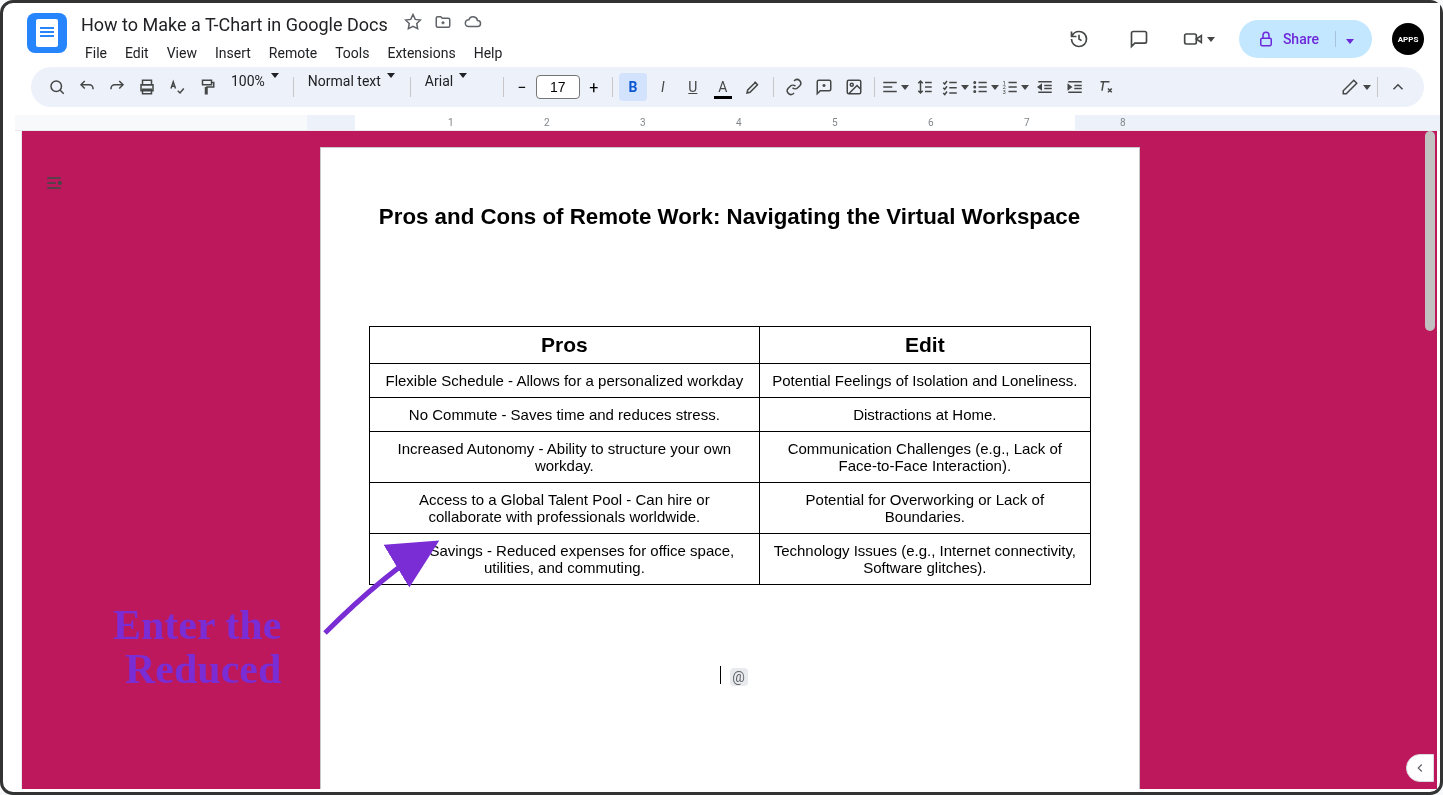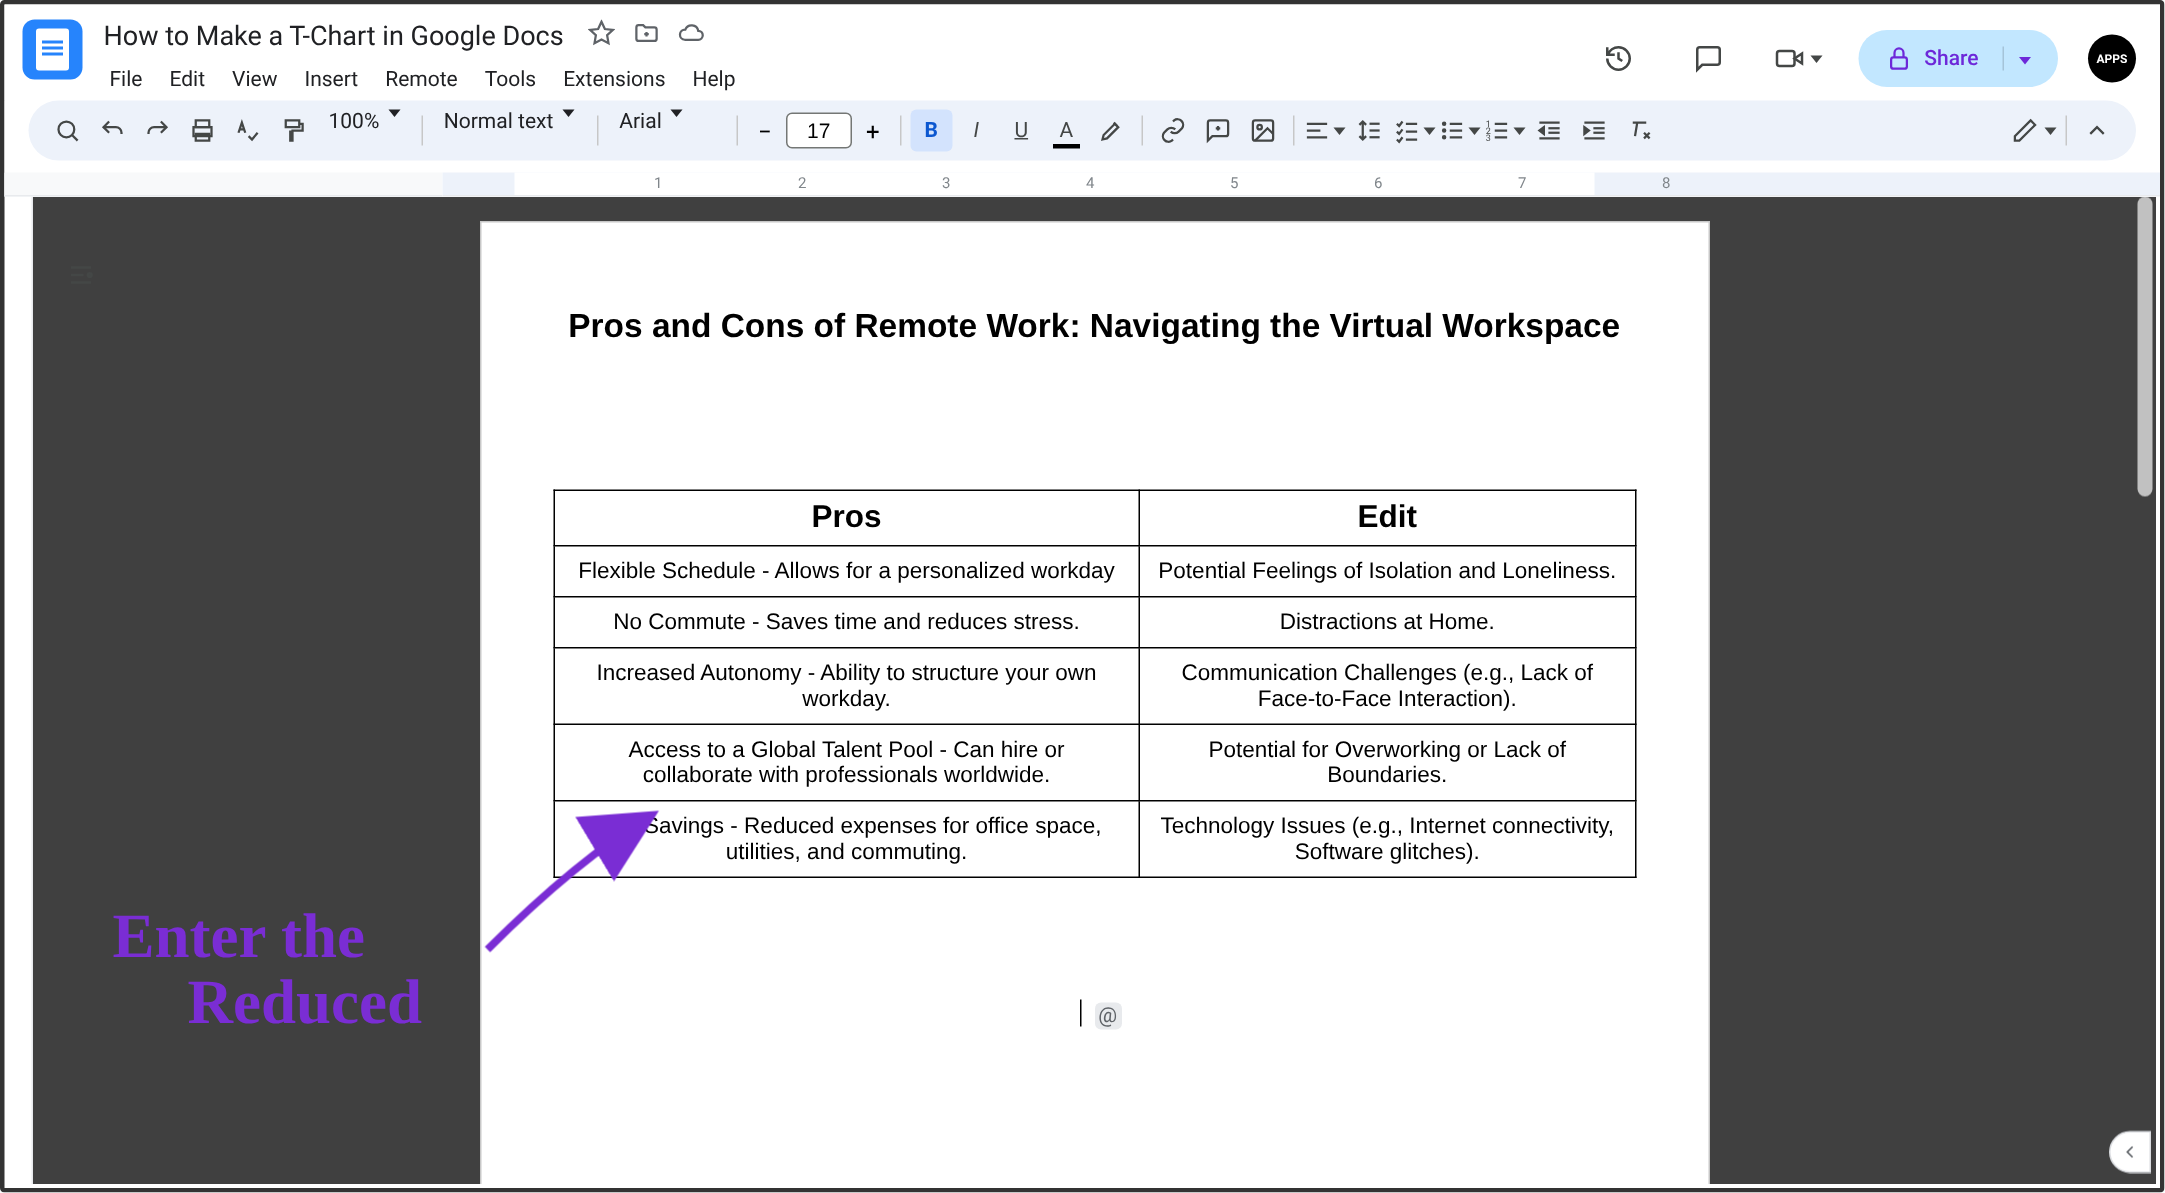--- a/index.html
+++ b/index.html
@@ -1,17 +1,17 @@
 <!DOCTYPE html>
 <html><head>
   <meta charset="utf-8">
   <style>
     * { margin: 0; padding: 0; box-sizing: border-box; }
     body { font-family: 'Google Sans', Roboto, Arial, sans-serif; background: #f8f9fa; overflow: hidden; width: 1443px; height: 795px; position: relative; }
-    .app-border { position: absolute; inset: 0; border: 3px solid #333; border-radius: 3px; background: #fff; }
+    .app-border { position: absolute; inset: 0; border: 3px solid #333; border-radius: 13px; background: #fff; padding-left: 12px; }
     
     
     .header { height: 64px; display: flex; align-items: flex-start; padding: 8px 16px 0 12px; background: #fff; }
     .docs-logo { width: 40px; height: 40px; background: #2684fc; border-radius: 8px; display: flex; align-items: center; justify-content: center; margin-top: 2px; margin-right: 10px; }
     .docs-logo-inner { width: 22px; height: 28px; background: #fff; border-radius: 2px; position: relative; }
     .docs-logo-inner::before { content: ''; position: absolute; top: 8px; left: 4px; right: 4px; height: 2px; background: #2684fc; box-shadow: 0 4px 0 #2684fc, 0 8px 0 #2684fc; }
     
     .title-area { flex: 1; display: flex; flex-direction: column; }
     .title-row { display: flex; align-items: center; gap: 8px; height: 26px; }
     .doc-title { font-size: 18px; color: #202124; padding: 2px 4px; }
@@ -43,37 +43,37 @@
     
     
     .ruler-area { height: 16px; background: #fff; position: relative; display: flex; }
     .ruler-left-stub { width: 292px; background: #f8f9fa; border-bottom: 1px solid #e8eaed; }
     .ruler { flex: 1; background: #fff; border-bottom: 1px solid #e8eaed; position: relative; font-size: 10px; color: #80868b; }
     .ruler-margins { position: absolute; left: 0; right: 0; top: 0; bottom: 0; background: #edf2fa; }
     .ruler-white { position: absolute; left: 48px; width: 720px; top:0; bottom:0; background: #fff; }
     .ruler-tick { position: absolute; top: 2px; font-size: 10px; }
     
     
-    .doc-area { position: absolute; top: 128px; left: 3px; right: 3px; bottom: 3px; display: flex; background: #404040; overflow: auto; }
+    .doc-area { position: absolute; top: 128px; left: 3px; right: 3px; bottom: 3px; display: flex; background: #be185d; overflow: auto; }
     .left-ruler { width: 16px; background: #fff; border-right: 1px solid #e8eaed; position: relative; }
     .outline-btn { position: absolute; top: 32px; left: 28px; width: 40px; height: 40px; display: flex; align-items: center; justify-content: center; cursor: pointer; border-radius: 50%; color: #444746; }
     .doc-canvas { flex: 1; display: flex; justify-content: center; padding-top: 16px; position: relative; }
     .page { width: 820px; min-height: 1060px; background: #fff; border: 1px solid #c7c7c7; padding: 56px 48px; position: relative; }
     
     .doc-h1 { font-family: Arial, sans-serif; font-size: 22.3px; font-weight: bold; text-align: center; color: #000; margin-bottom: 96px; }
     .t-chart { width: 100%; border-collapse: collapse; margin: 0 auto; }
     .t-chart th, .t-chart td { border: 1px solid #000; padding: 8px 12px; font-family: Arial, sans-serif; font-size: 15px; text-align: center; vertical-align: middle; }
     .t-chart th { font-size: 21px; font-weight: bold; padding: 6px 12px; }
     
     .at-mention { display:inline-flex; align-items:center; justify-content:center; width:18px; height:18px; background:#e8eaed; border-radius:4px; color:#5f6368; font-size:14px; position: absolute; left: 50%; top: 520px; }
     .cursor { position:absolute; left: calc(50% - 10px); top: 518px; width:1px; height:18px; background:#000; }
     
     
     .annotation { position: absolute; left: 72px; top: 600px; pointer-events: none; }
-    .anno-text { font-family: 'Comic Sans MS', cursive; font-size: 42px; font-weight: bold; color: #7a2dd4; line-height: 1.05; }
+    .anno-text { font-family: 'Comic Sans MS', cursive; font-size: 42px; font-weight: bold; color: #7a2dd4; line-height: 1.05; text-align: right; }
     .anno-arrow { position: absolute; left: 230px; top: -70px; }
     
     .caret-down { display:inline-block; width:0; height:0; border-left:4px solid transparent; border-right:4px solid transparent; border-top:5px solid currentColor; }
     svg.ico { width: 20px; height: 20px; }
     svg.ico18 { width: 18px; height: 18px; }
     .side-panel-toggle { position: absolute; right: 6px; bottom: 10px; width:28px; height:28px; background:#fff; border:1px solid #dadce0; border-radius:50% 0 0 50%; display:flex; align-items:center; justify-content:center; cursor:pointer; color:#5f6368; }
     .scrollbar { position: absolute; right: 3px; top: 128px; bottom: 40px; width: 14px; }
     .scrollbar-thumb { position:absolute; top: 0; height: 200px; left:2px; right:2px; background:#c1c1c1; border-radius: 6px; }
   </style>
 </head>

